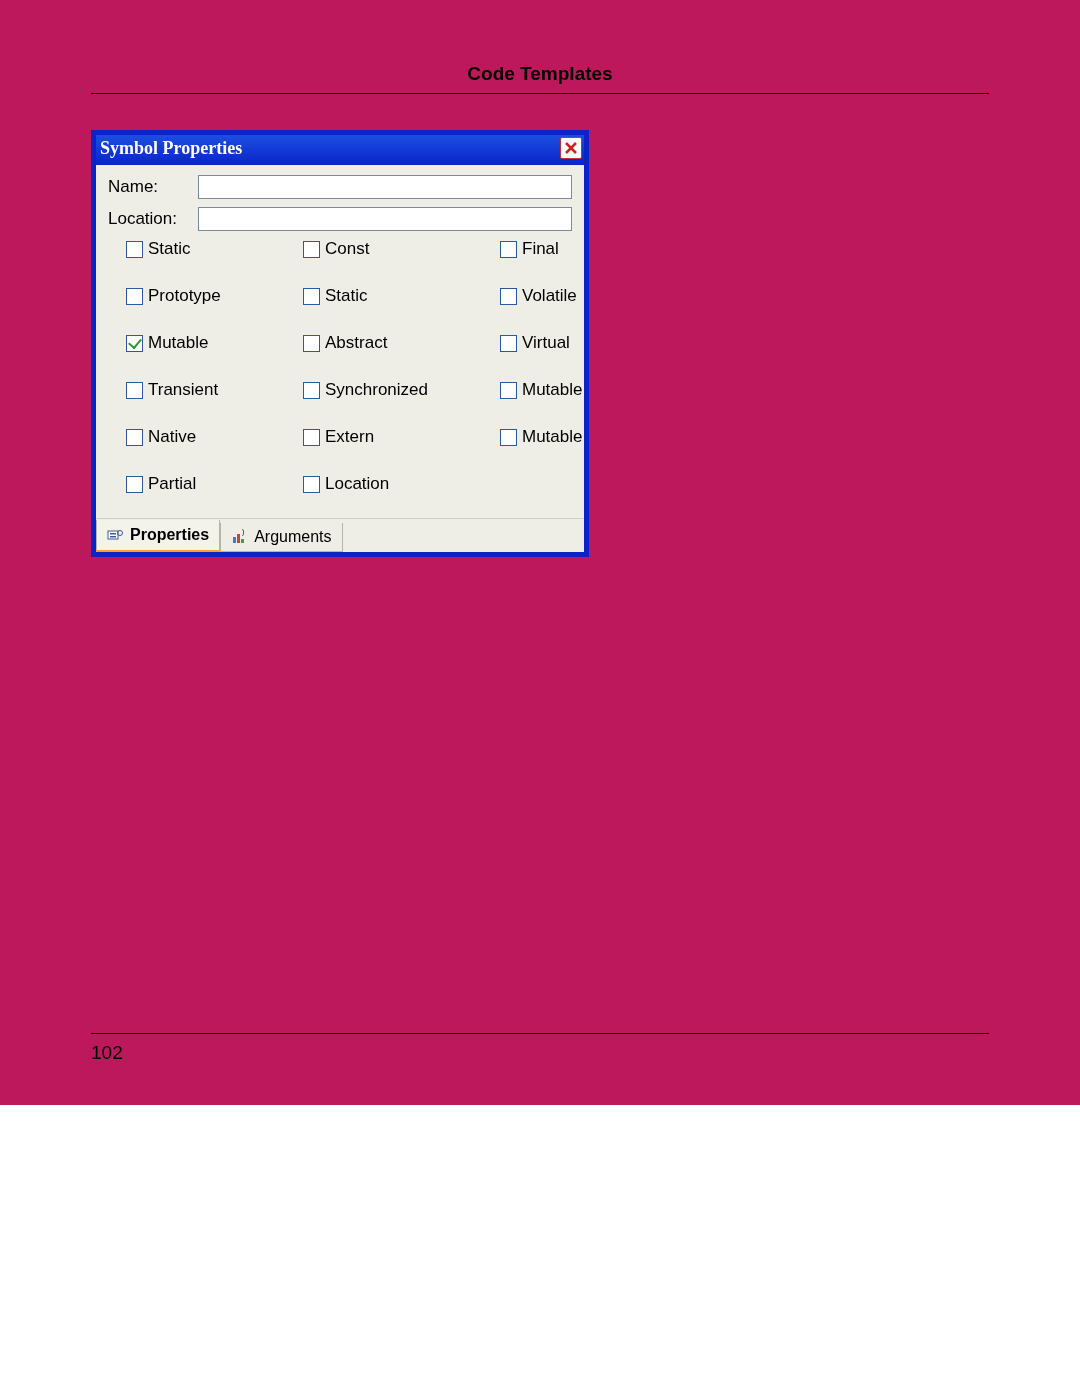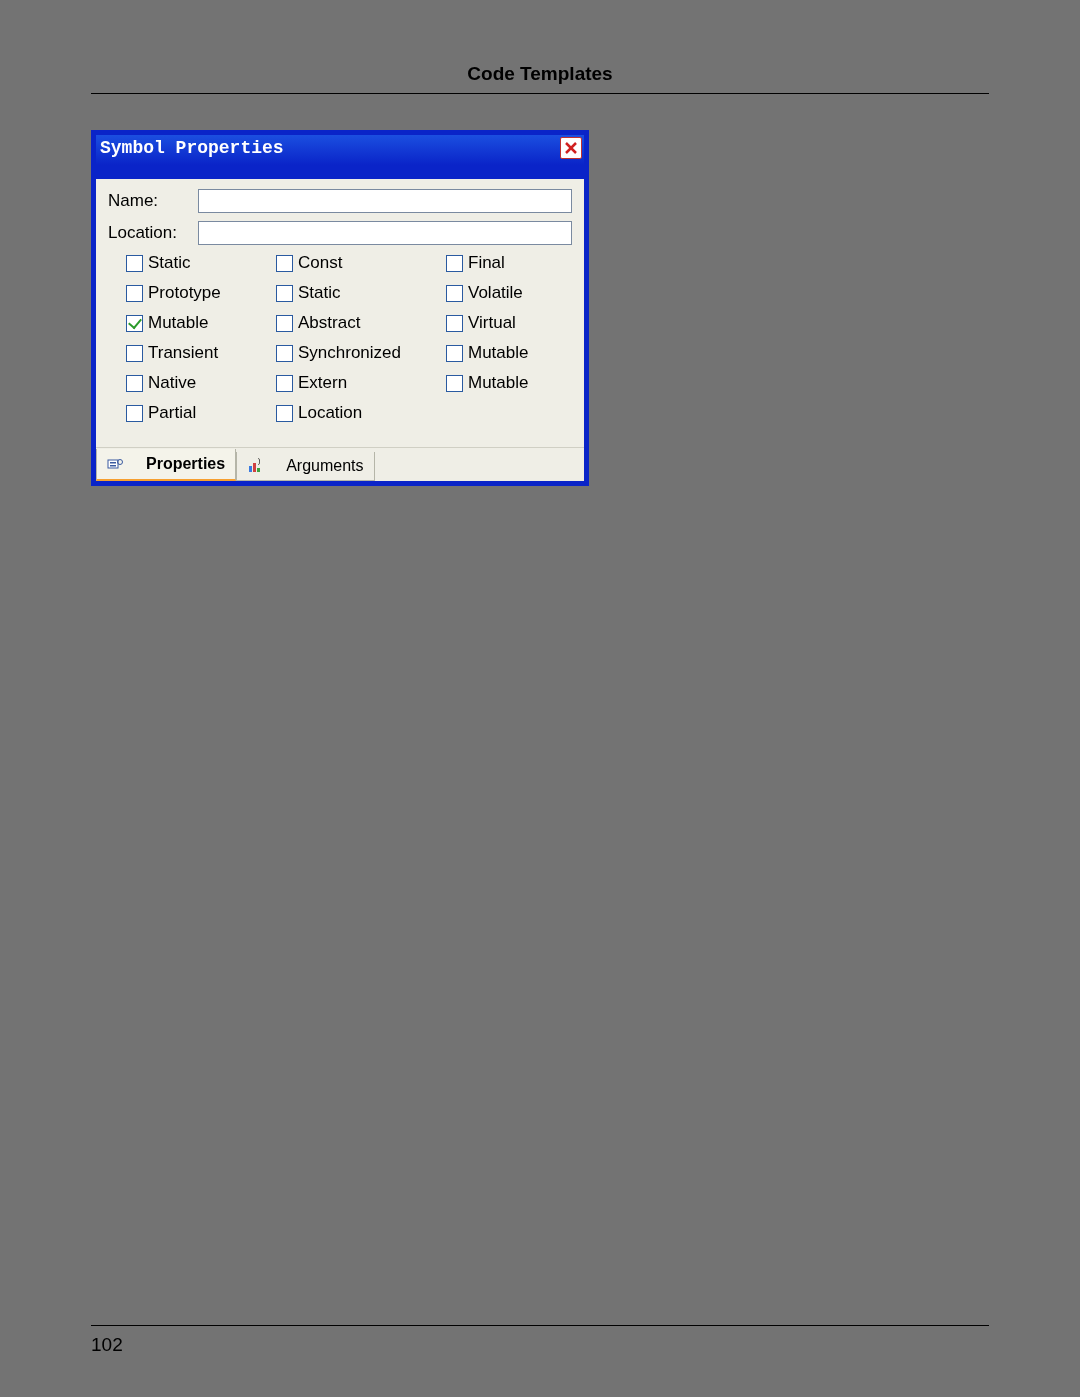--- a/index.html
+++ b/index.html
@@ -3,23 +3,23 @@
 <meta charset="utf-8">
 <style>
   html, body {
     margin: 0;
     padding: 0;
     background: #fff;
     font-family: Tahoma, Arial, sans-serif;
   }
   .page {
     width: 1080px;
-    height: 1397px;
+    height: 1105px;
     position: relative;
-    background: #737373;
+    background: #be185d;
     box-sizing: border-box;
     padding: 62px 90px 40px 90px;
     border: 1px solid transparent;
   }
   .page-header {
     text-align: center;
     font-size: 19px;
     font-weight: bold;
     padding-bottom: 8px;
     border-bottom: 1px solid #000;
@@ -37,41 +37,40 @@
     display: flex;
     align-items: center;
     justify-content: space-between;
     padding: 0 2px 4px 4px;
     background: linear-gradient(#1b4fe0, #0a24c8);
   }
   .titlebar-text {
     color: #fff;
     font-weight: bold;
     font-size: 18px;
-    font-family: Liberation Mono, monospace;
+    font-family: Liberation Serif, serif;
   }
   .close-btn {
     width: 22px;
     height: 22px;
     background: #fff;
     border: 1px solid #c03030;
     display: flex;
     align-items: center;
     justify-content: center;
     box-sizing: border-box;
     border-radius: 2px;
   }
   .close-btn svg { display: block; }
   .dialog-body {
     background: #efeee6;
     padding: 0;
   }
   .form-area {
     padding: 10px 12px 24px 12px;
-    margin-top: 14px;
   }
   .form-row {
     display: flex;
     align-items: center;
     margin-bottom: 8px;
   }
   .form-label {
     width: 90px;
     font-size: 17px;
     color: #000;
@@ -85,20 +84,21 @@
     font-size: 15px;
     padding: 0 4px;
   }
   .check-grid {
     margin-top: 6px;
     margin-left: 18px;
     display: grid;
     grid-template-columns: 150px 170px 140px;
     row-gap: 10px;
     column-gap: 0px;
+    gap: 27px;
   }
   .check {
     display: flex;
     align-items: center;
     font-size: 17px;
   }
   .cbox {
     width: 17px;
     height: 17px;
     border: 1px solid #2a5aa0;
@@ -122,21 +122,21 @@
     display: flex;
     align-items: flex-end;
     background: #efeee6;
     padding: 0 0 0 0;
     border-top: 1px solid #d0cfc4;
     height: 33px;
   }
   .tab {
     display: flex;
     align-items: center;
-    gap: 23px;
+    gap: 7px;
     height: 28px;
     padding: 0 10px;
     font-size: 16px;
     color: #000;
     border: 1px solid #b5b5a8;
     border-top: none;
     background: #efeee6;
     margin-top: 4px;
     border-bottom: 1px solid #b5b5a8;
   }

